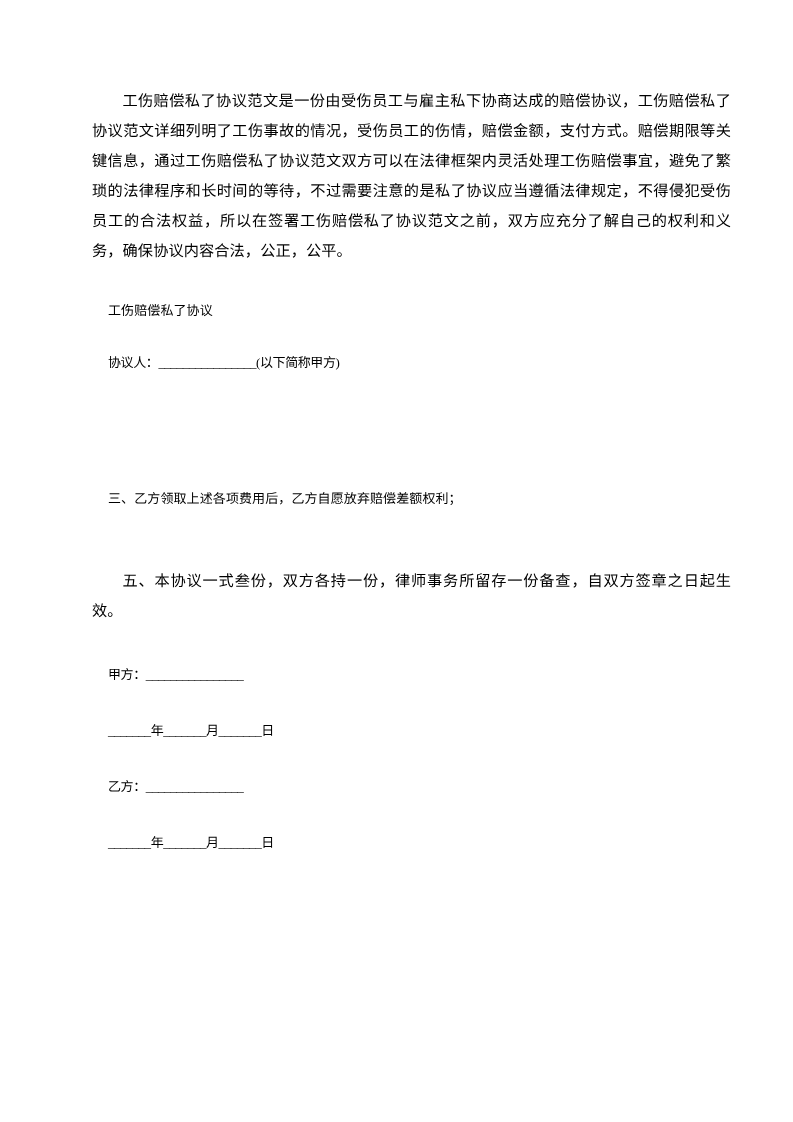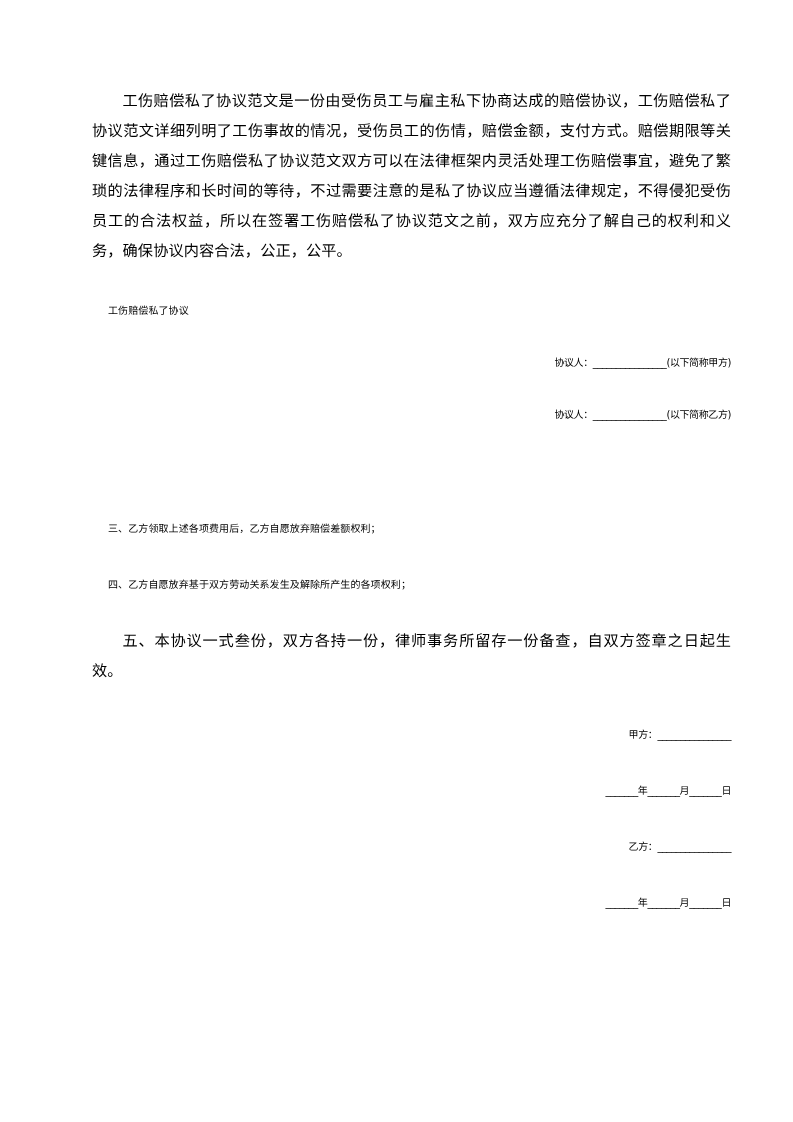--- a/index.html
+++ b/index.html
@@ -42,74 +42,72 @@
   }
 
   
   .indent2 {
     text-indent: 2em;
   }
 
   
   .line {
     margin: 0;
-    font-size: 10px;
+    font-size: 13px;
     line-height: 30px;
     text-align: left;
     white-space: nowrap;
     letter-spacing: 0.1px;
+    font-family: Liberation Serif, serif;
   }
   .indent1 { padding-left: 16px; }
 
   
   .gap-sm { height: 18px; }
   .gap-md { height: 22px; }
   .gap-lg { height: 26px; }
 
   .blank {
     letter-spacing: -0.4px;
-    text-align: right;
   }
 </style>
 </head>
 <body>
 
 <div id="page">
   <div class="doc-body">
 
     <p class="para indent2">工伤赔偿私了协议范文是一份由受伤员工与雇主私下协商达成的赔偿协议，工伤赔偿私了协议范文详细列明了工伤事故的情况，受伤员工的伤情，赔偿金额，支付方式。赔偿期限等关键信息，通过工伤赔偿私了协议范文双方可以在法律框架内灵活处理工伤赔偿事宜，避免了繁琐的法律程序和长时间的等待，不过需要注意的是私了协议应当遵循法律规定，不得侵犯受伤员工的合法权益，所以在签署工伤赔偿私了协议范文之前，双方应充分了解自己的权利和义务，确保协议内容合法，公正，公平。</p>
 
     <div class="gap-sm"></div>
 
     <p class="line indent1">工伤赔偿私了协议</p>
 
     <div class="gap-md"></div>
 
     <p class="line indent1 blank">协议人：________________(以下简称甲方)</p>
 
     <div class="gap-md"></div>
 
-    <p class="line indent1 blank">协议人：________________(以下简称乙方)</p>
 
     <div class="gap-md"></div>
 
 
     <div class="gap-sm"></div>
 
 
     <div class="gap-sm"></div>
 
 
     <div class="gap-lg"></div>
 
     <p class="line indent1">三、乙方领取上述各项费用后，乙方自愿放弃赔偿差额权利；</p>
 
     <div class="gap-lg"></div>
 
-    <p class="line indent1">四、乙方自愿放弃基于双方劳动关系发生及解除所产生的各项权利；</p>
 
     <div class="gap-lg"></div>
 
     <p class="para indent2">五、本协议一式叁份，双方各持一份，律师事务所留存一份备查，自双方签章之日起生效。</p>
 
     <div class="gap-md"></div>
 
     <div>
 
       <p class="line indent1 blank">甲方：________________</p>

